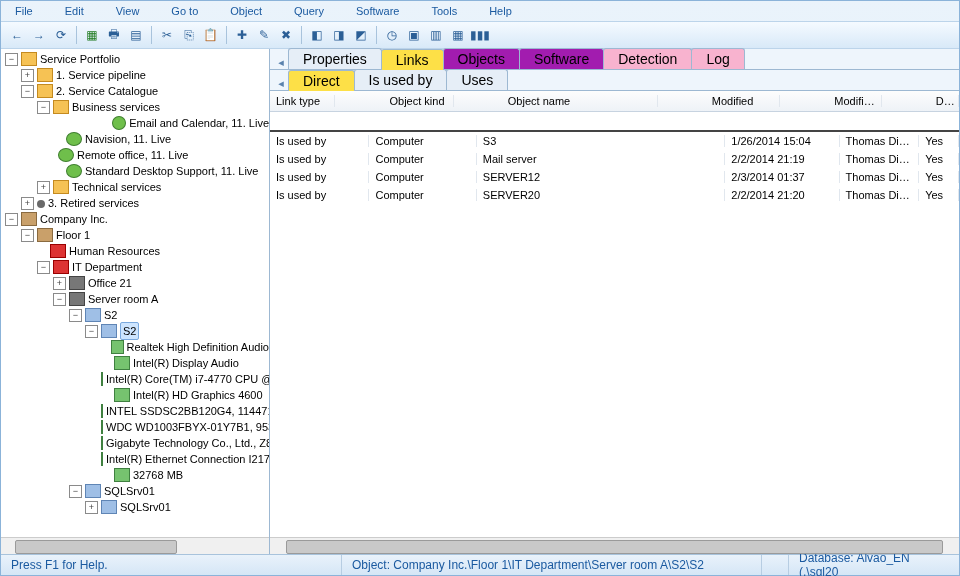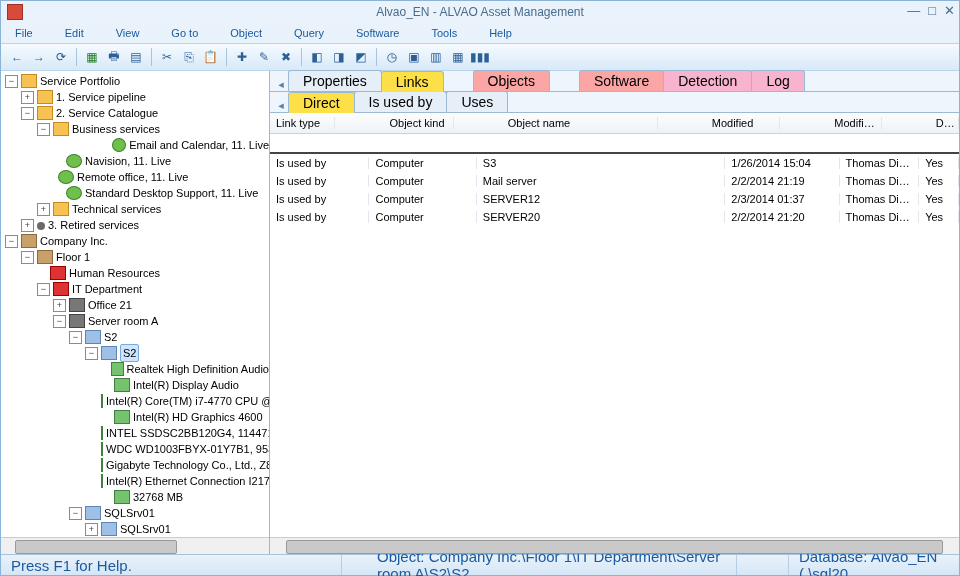--- a/index.html
+++ b/index.html
@@ -28,55 +28,46 @@
   .ic-room{background:#777;border:1px solid #444;}
   .ic-comp{background:#9fbfe6;border:1px solid #5f85b5;}
   .ic-hw{background:#76c36f;border:1px solid #3f8040;}
   .ic-dot{background:#6a6a6a;border-radius:50%;width:8px;height:8px;margin-top:2px;}
   .sel{background:#cde5ff;border:1px solid #7aa9de;border-radius:2px;padding:0 2px;}
   .hscroll{height:16px;background:#f0f0f0;border-top:1px solid #ccc;position:relative;}
   .hscroll .thumb{position:absolute;top:2px;height:12px;background:#c9c9c9;border:1px solid #9a9a9a;border-radius:2px;}
   .right-pane{flex:1;display:flex;flex-direction:column;background:#fff;min-width:0;}
   .tabstrip,.subtabstrip{height:20px;display:flex;align-items:flex-end;padding-left:4px;border-bottom:1px solid #9db8d2;background:#eef5fc;}
   .tabstrip .tab,.subtabstrip .tab{padding:2px 14px;border:1px solid #9db8d2;border-bottom:none;margin-right:-1px;border-radius:3px 3px 0 0;background:#e6eef7;font-size:14px;}
-  .tab.green{background:#fca5a5;margin-left:30px;}
+  .tab.green{background:#a21caf;}
   .tab.pink{background:#f8b3cf;text-align:center;}
   .tab.selected{background:#fde047;font-weight:normal;position:relative;top:1px;}
   .scroll-arrow{width:14px;text-align:center;color:#5a82ad;}
   .grid{flex:1;display:flex;flex-direction:column;min-height:0;}
   .ghead,.gfilter,.grow{display:flex;align-items:center;}
   .ghead{height:20px;background:linear-gradient(#fdfdfd,#eef2f7);border-bottom:1px solid #c7d3e0;gap:48px;}
   .gfilter{height:18px;border-bottom:2px solid #444;}
   .gh,.gf,.gc{box-sizing:border-box;padding:0 6px;overflow:hidden;text-overflow:ellipsis;white-space:nowrap;border-right:1px solid #e1e7ee;}
   .gh{font-weight:normal;color:#000;}
   .gf{position:relative;color:#888;}
   .gf::after{content:"";position:absolute;right:4px;top:3px;width:10px;height:10px;border-right:1px solid #888;border-bottom:1px solid #888;transform:skewX(-20deg);opacity:.6;}
   .grow{height:18px;}
   .c1{width:100px}.c2{width:108px}.c3{width:250px}.c4{width:115px}.c5{width:80px}.c6{width:40px}
   .grid-body{flex:1;overflow:hidden;}
   .rp-hscroll{height:16px;background:#f0f0f0;border-top:1px solid #ccc;position:relative;}
   .rp-hscroll .thumb{position:absolute;top:2px;left:16px;right:16px;height:12px;background:#c9c9c9;border:1px solid #9a9a9a;border-radius:2px;}
-  .statusbar{height:20px;background:linear-gradient(#e9f2fb,#d5e6f6);border-top:1px solid #a8c3dc;display:flex;align-items:center;color:#1b5aa0;font-size:15px;gap:25px;}
+  .statusbar{height:20px;background:linear-gradient(#e9f2fb,#d5e6f6);border-top:1px solid #a8c3dc;display:flex;align-items:center;color:#1b5aa0;font-size:12px;}
   .statusbar .cell{padding:0 10px;border-right:1px solid #b7cde2;height:100%;display:flex;align-items:center;}
   .statusbar .cell:last-child{border-right:none;margin-left:26px;}
 </style>
 </head>
 <body>
 
 <div class="window">
 
-  <div class="titlebar">
-    <div class="title-icon"></div>
-    <span class="title-text">Alvao_EN - ALVAO Asset Management</span>
-    <div class="win-controls">
-      <span>—</span>
-      <span>□</span>
-      <span>✕</span>
-    </div>
-  </div>
 
   <div class="menubar" id="menubar">
       <span>File</span>
       <span>Edit</span>
       <span>View</span>
       <span>Go to</span>
       <span>Object</span>
       <span>Query</span>
       <span>Software</span>
       <span>Tools</span>

